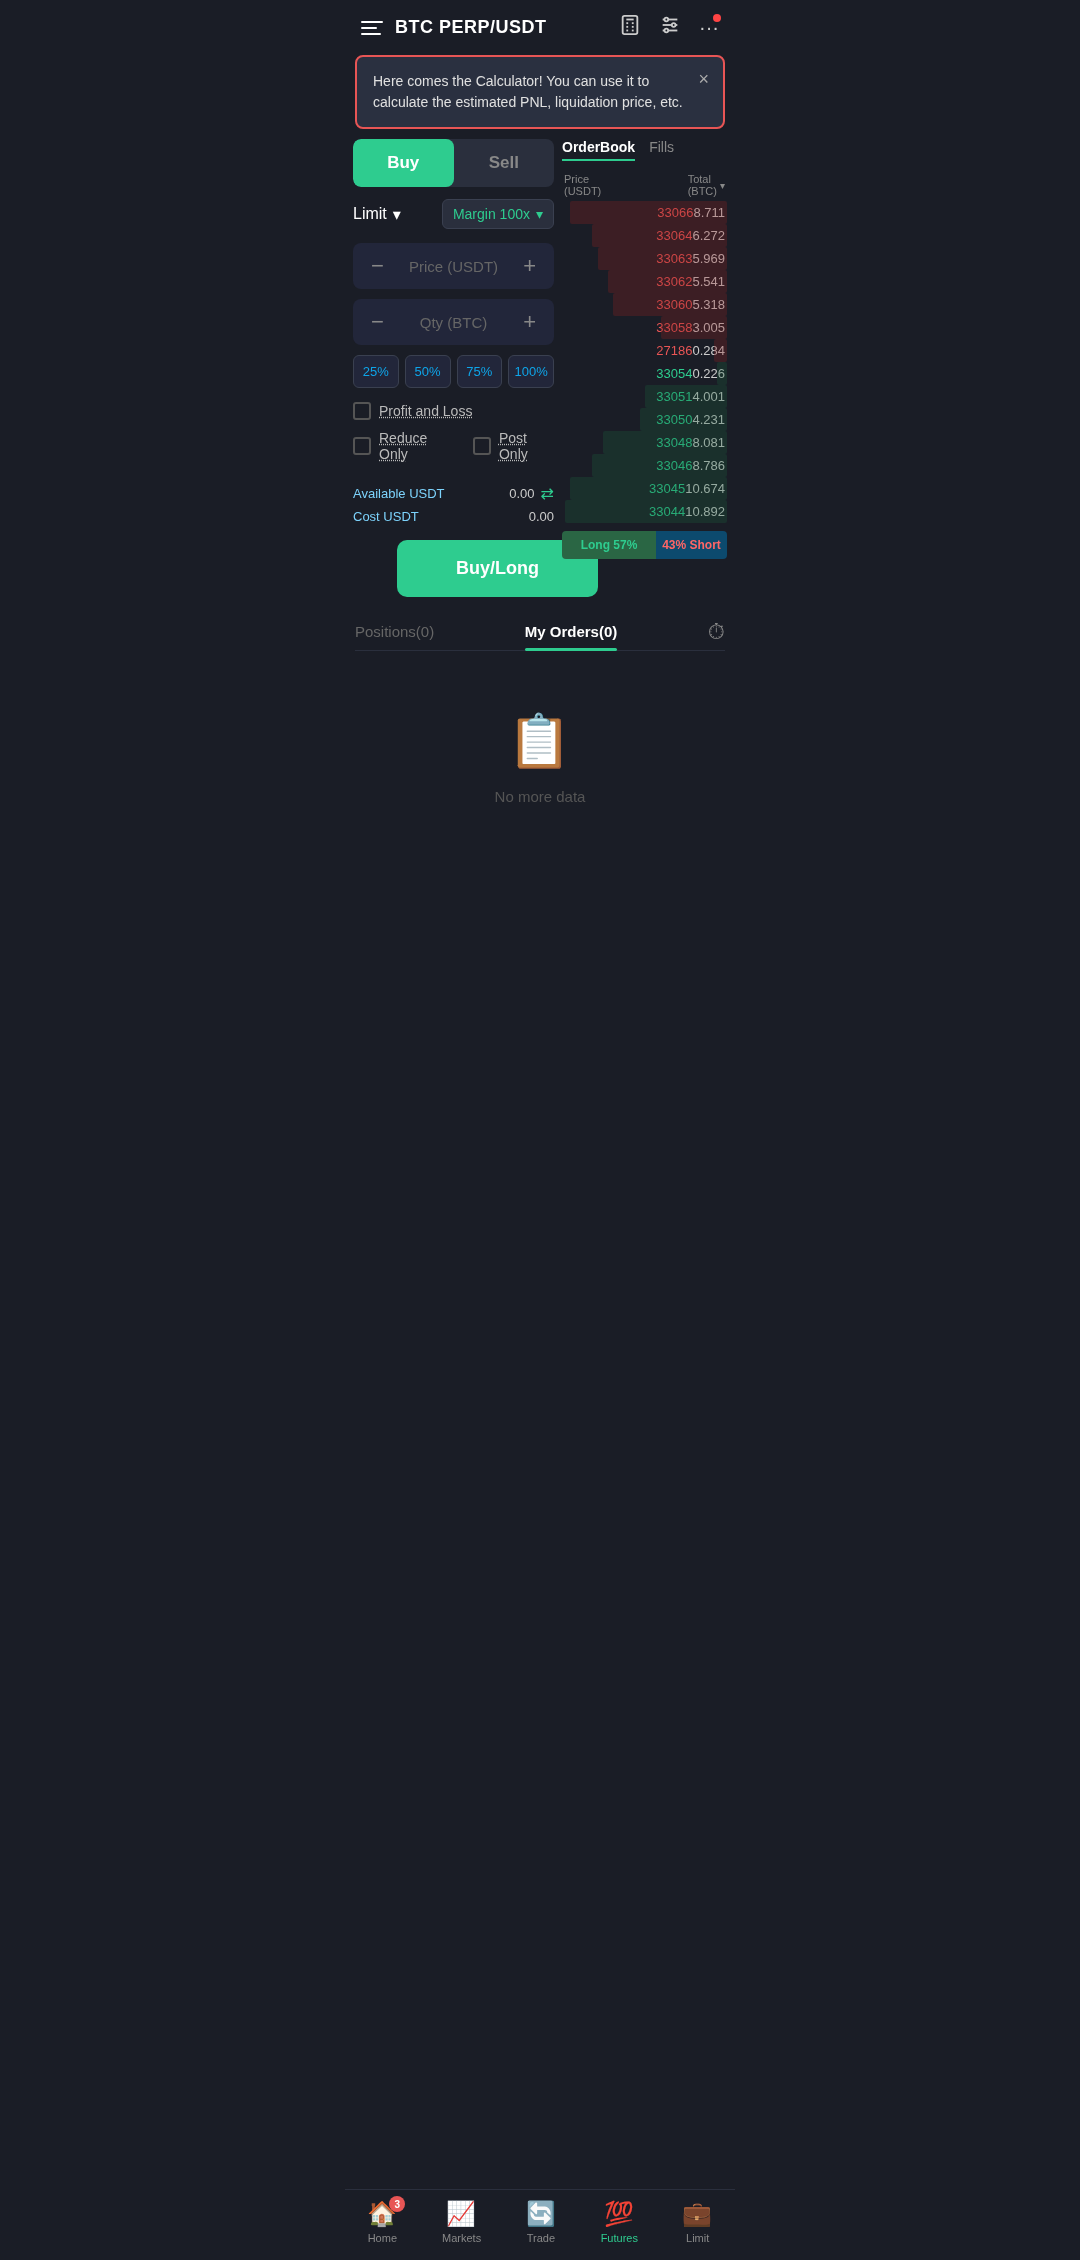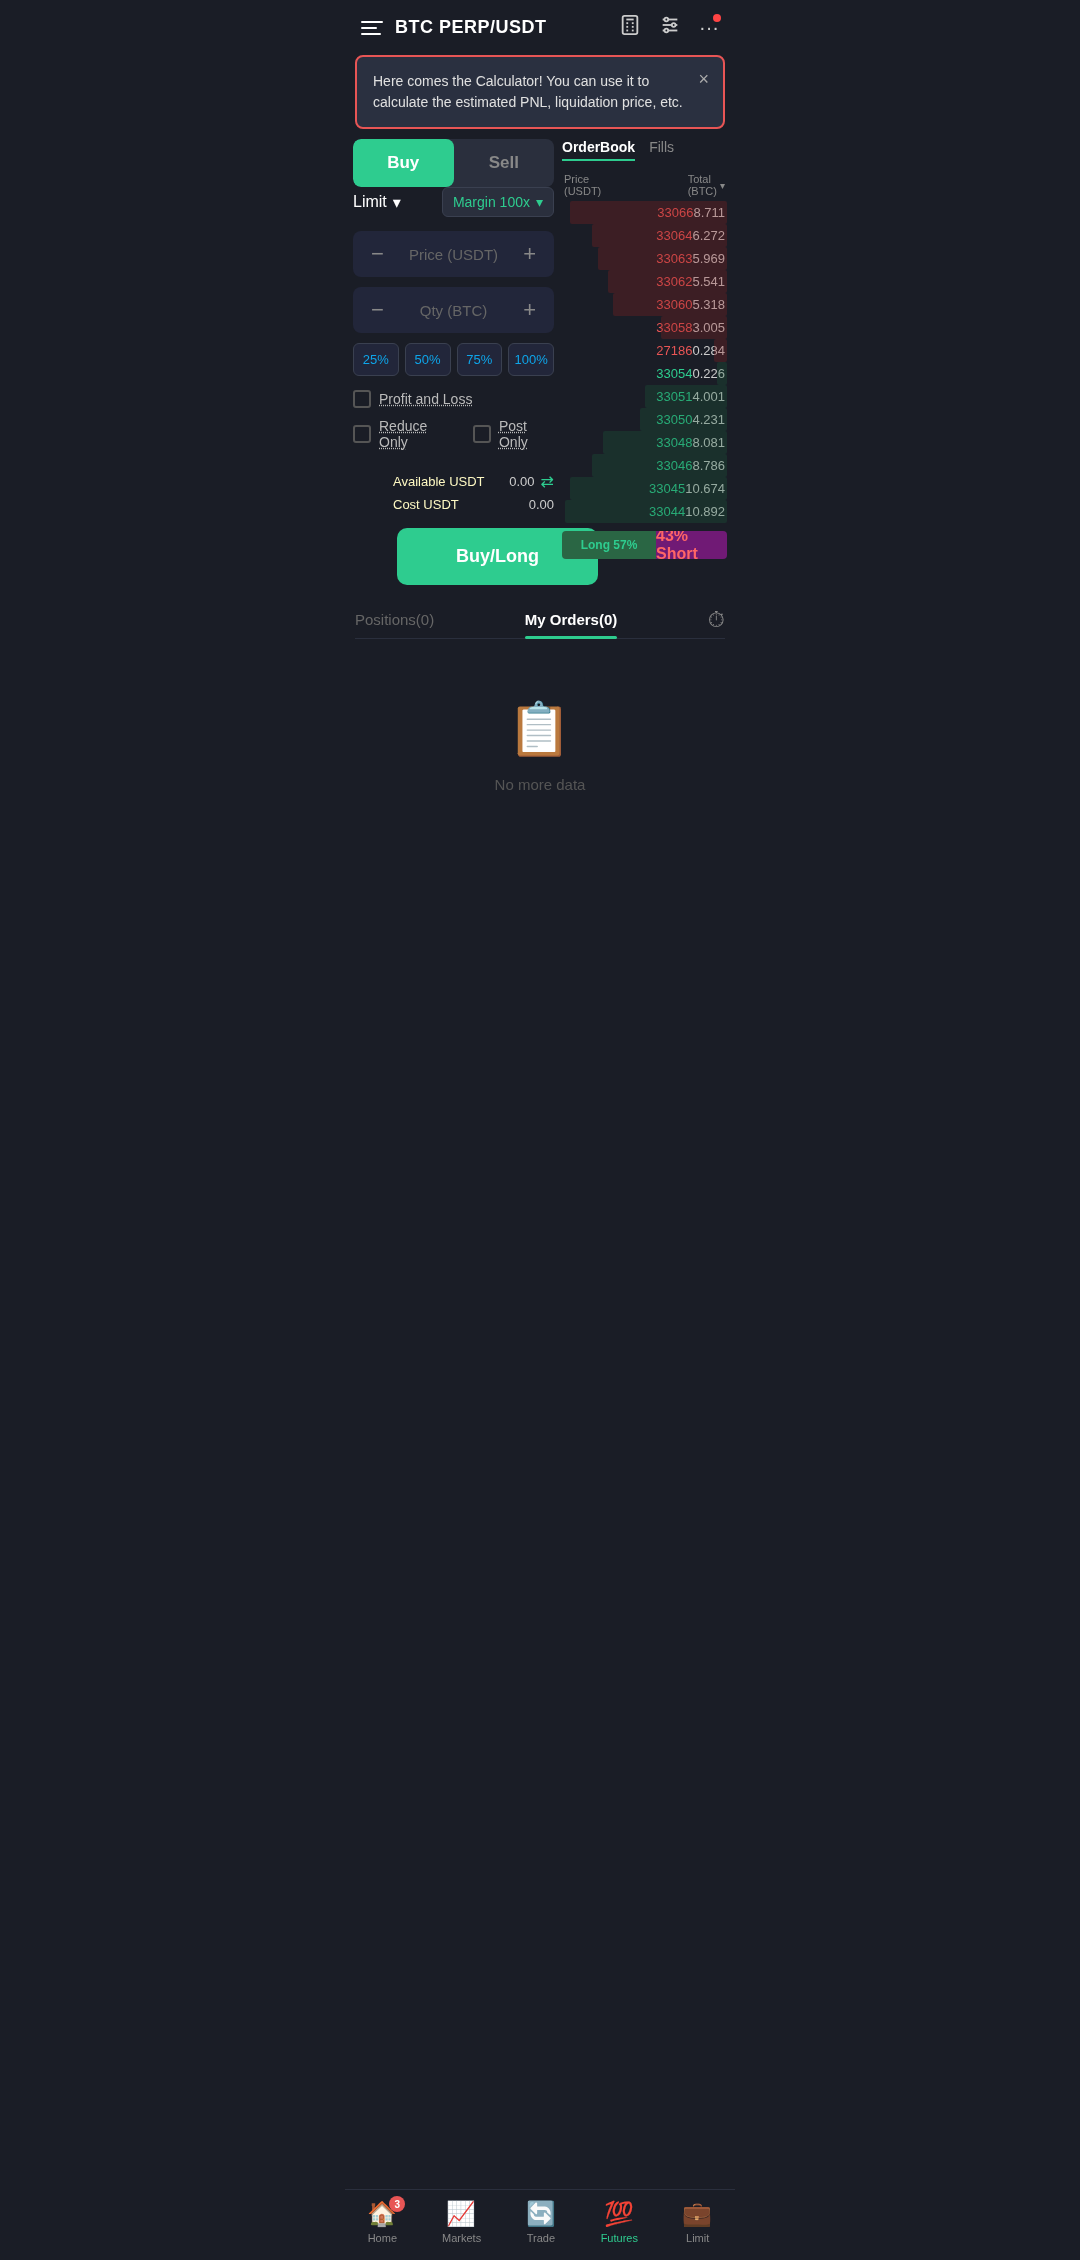--- a/index.html
+++ b/index.html
@@ -104,20 +104,21 @@
     .left-panel {
       flex: 1;
       padding-right: 8px;
     }
 
     
     .buy-sell-tabs {
       display: flex;
       border-radius: 8px;
       overflow: hidden;
+      margin-bottom: 12px;
       background: #2a2f3d;
     }
     .tab-btn {
       flex: 1;
       padding: 14px 0;
       font-size: 17px;
       font-weight: 700;
       border: none;
       cursor: pointer;
       background: transparent;
@@ -239,22 +240,21 @@
       margin: 12px 0;
     }
     .stat-row {
       display: flex;
       justify-content: space-between;
       align-items: center;
       margin-bottom: 6px;
     }
     .stat-label {
       font-size: 13px;
-      color: #fef9c3;
-      margin-left: 40px;
+      color: #7dd3fc;
     }
     .stat-value {
       font-size: 13px;
       color: #ccc;
       display: flex;
       align-items: center;
       gap: 6px;
     }
     .swap-icon {
       color: #2ecc8f;
@@ -343,25 +343,25 @@
     .ls-long {
       background: #2a6644;
       display: flex;
       align-items: center;
       justify-content: center;
       font-size: 12px;
       color: #2ecc8f;
       font-weight: 600;
     }
     .ls-short {
-      background: #701a75;
+      background: #0c4a6e;
       display: flex;
       align-items: center;
       justify-content: center;
-      font-size: 16px;
+      font-size: 12px;
       color: #ff6666;
       font-weight: 600;
     }
 
     
     .bottom-section {
       padding: 16px 10px 0;
     }
     .position-tabs {
       display: flex;

